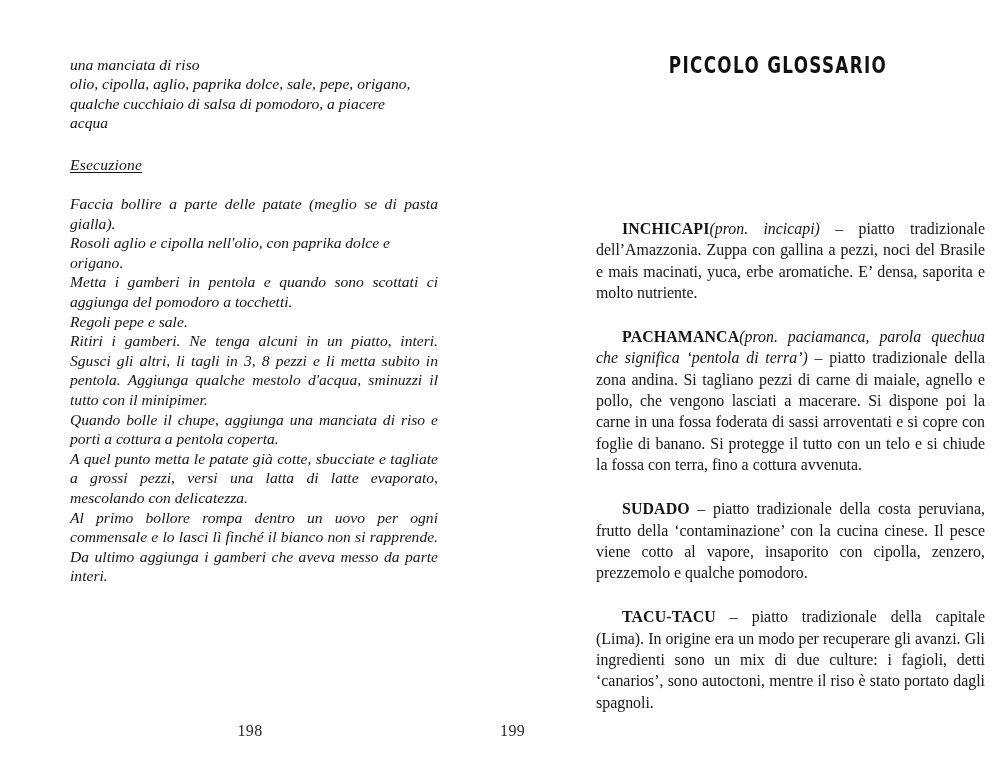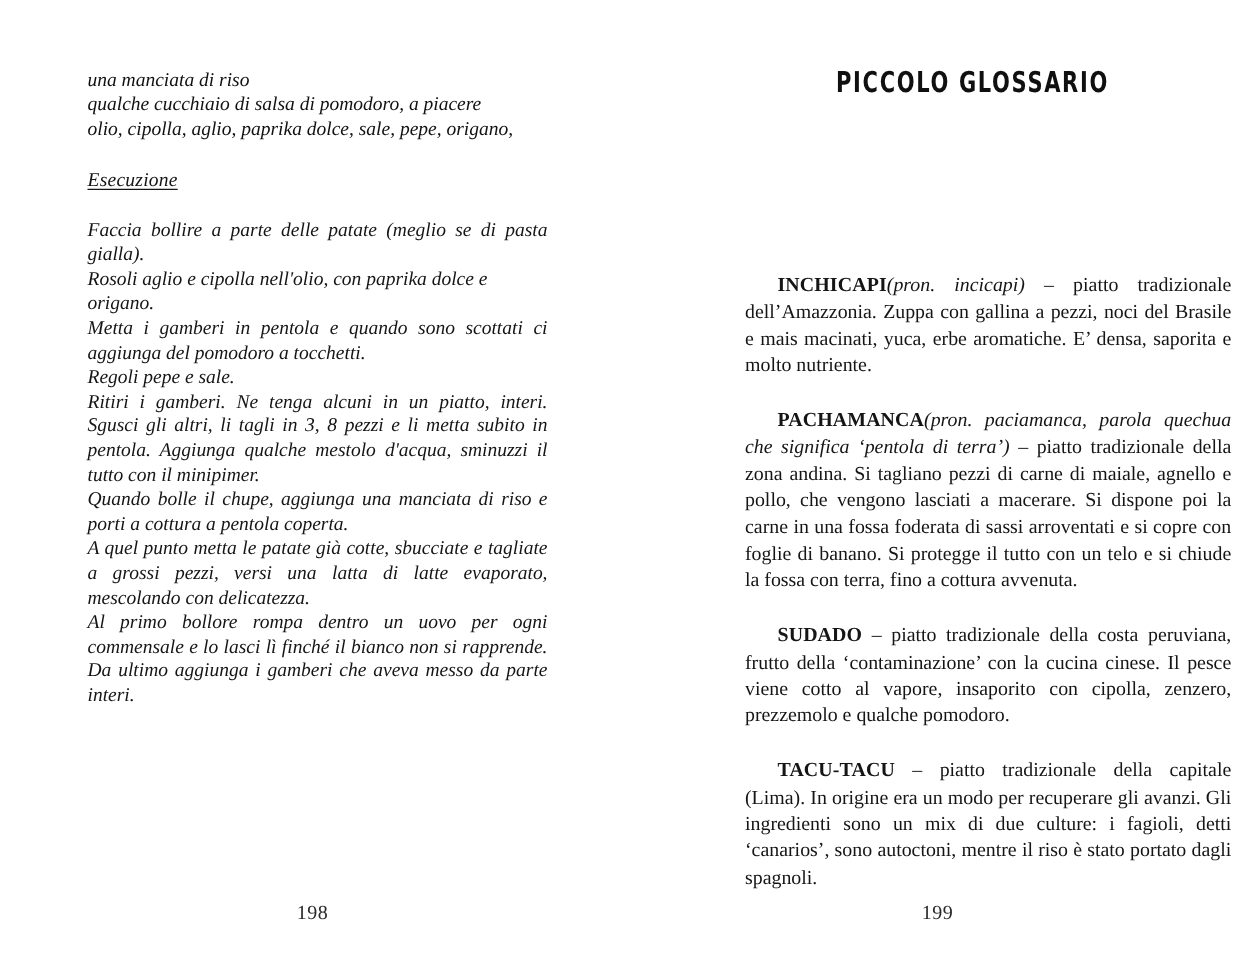--- a/index.html
+++ b/index.html
@@ -128,34 +128,35 @@
 
   
   .folio {
     position: absolute;
     top: 722px;
     font-size: 16px;
     color: #2a2a2a;
     letter-spacing: .4px;
   }
   .folio-left  { left: 0;   width: 500px; text-align: center; }
-  .folio-right { left: 500px; width: 500px; text-align: center; }
+  .folio-right { left: 500px; width: 500px; }
 </style>
 </head>
 <body>
 
 <div class="spread">
 
   <div class="page-left">
     <div class="left-body">
 
       <div class="ingredients">
         <p>una manciata di riso</p>
+        <p>olio, cipolla, aglio, paprika dolce, sale, pepe, origano,</p>
         <p>qualche cucchiaio di salsa di pomodoro, a piacere</p>
-        <p>olio, cipolla, aglio, paprika dolce, sale, pepe, origano,</p>
+        <p>acqua</p>
       </div>
 
       <div class="exec-heading">Esecuzione</div>
 
       <div class="steps">
         <p>Faccia bollire  a parte delle patate (meglio se di pasta gialla).</p>
         <p class="last-of-para">Rosoli aglio e cipolla nell'olio, con paprika dolce e origano.</p>
         <p>Metta i gamberi in pentola e quando sono scottati ci aggiunga del pomodoro a tocchetti.</p>
         <p class="last-of-para">Regoli pepe e sale.</p>
         <p>Ritiri i gamberi. Ne tenga alcuni in un piatto, interi. Sgusci gli altri, li tagli in 3, 8 pezzi e  li metta subito in pentola. Aggiunga  qualche mestolo  d'acqua, sminuzzi il tutto con il minipimer.</p>

